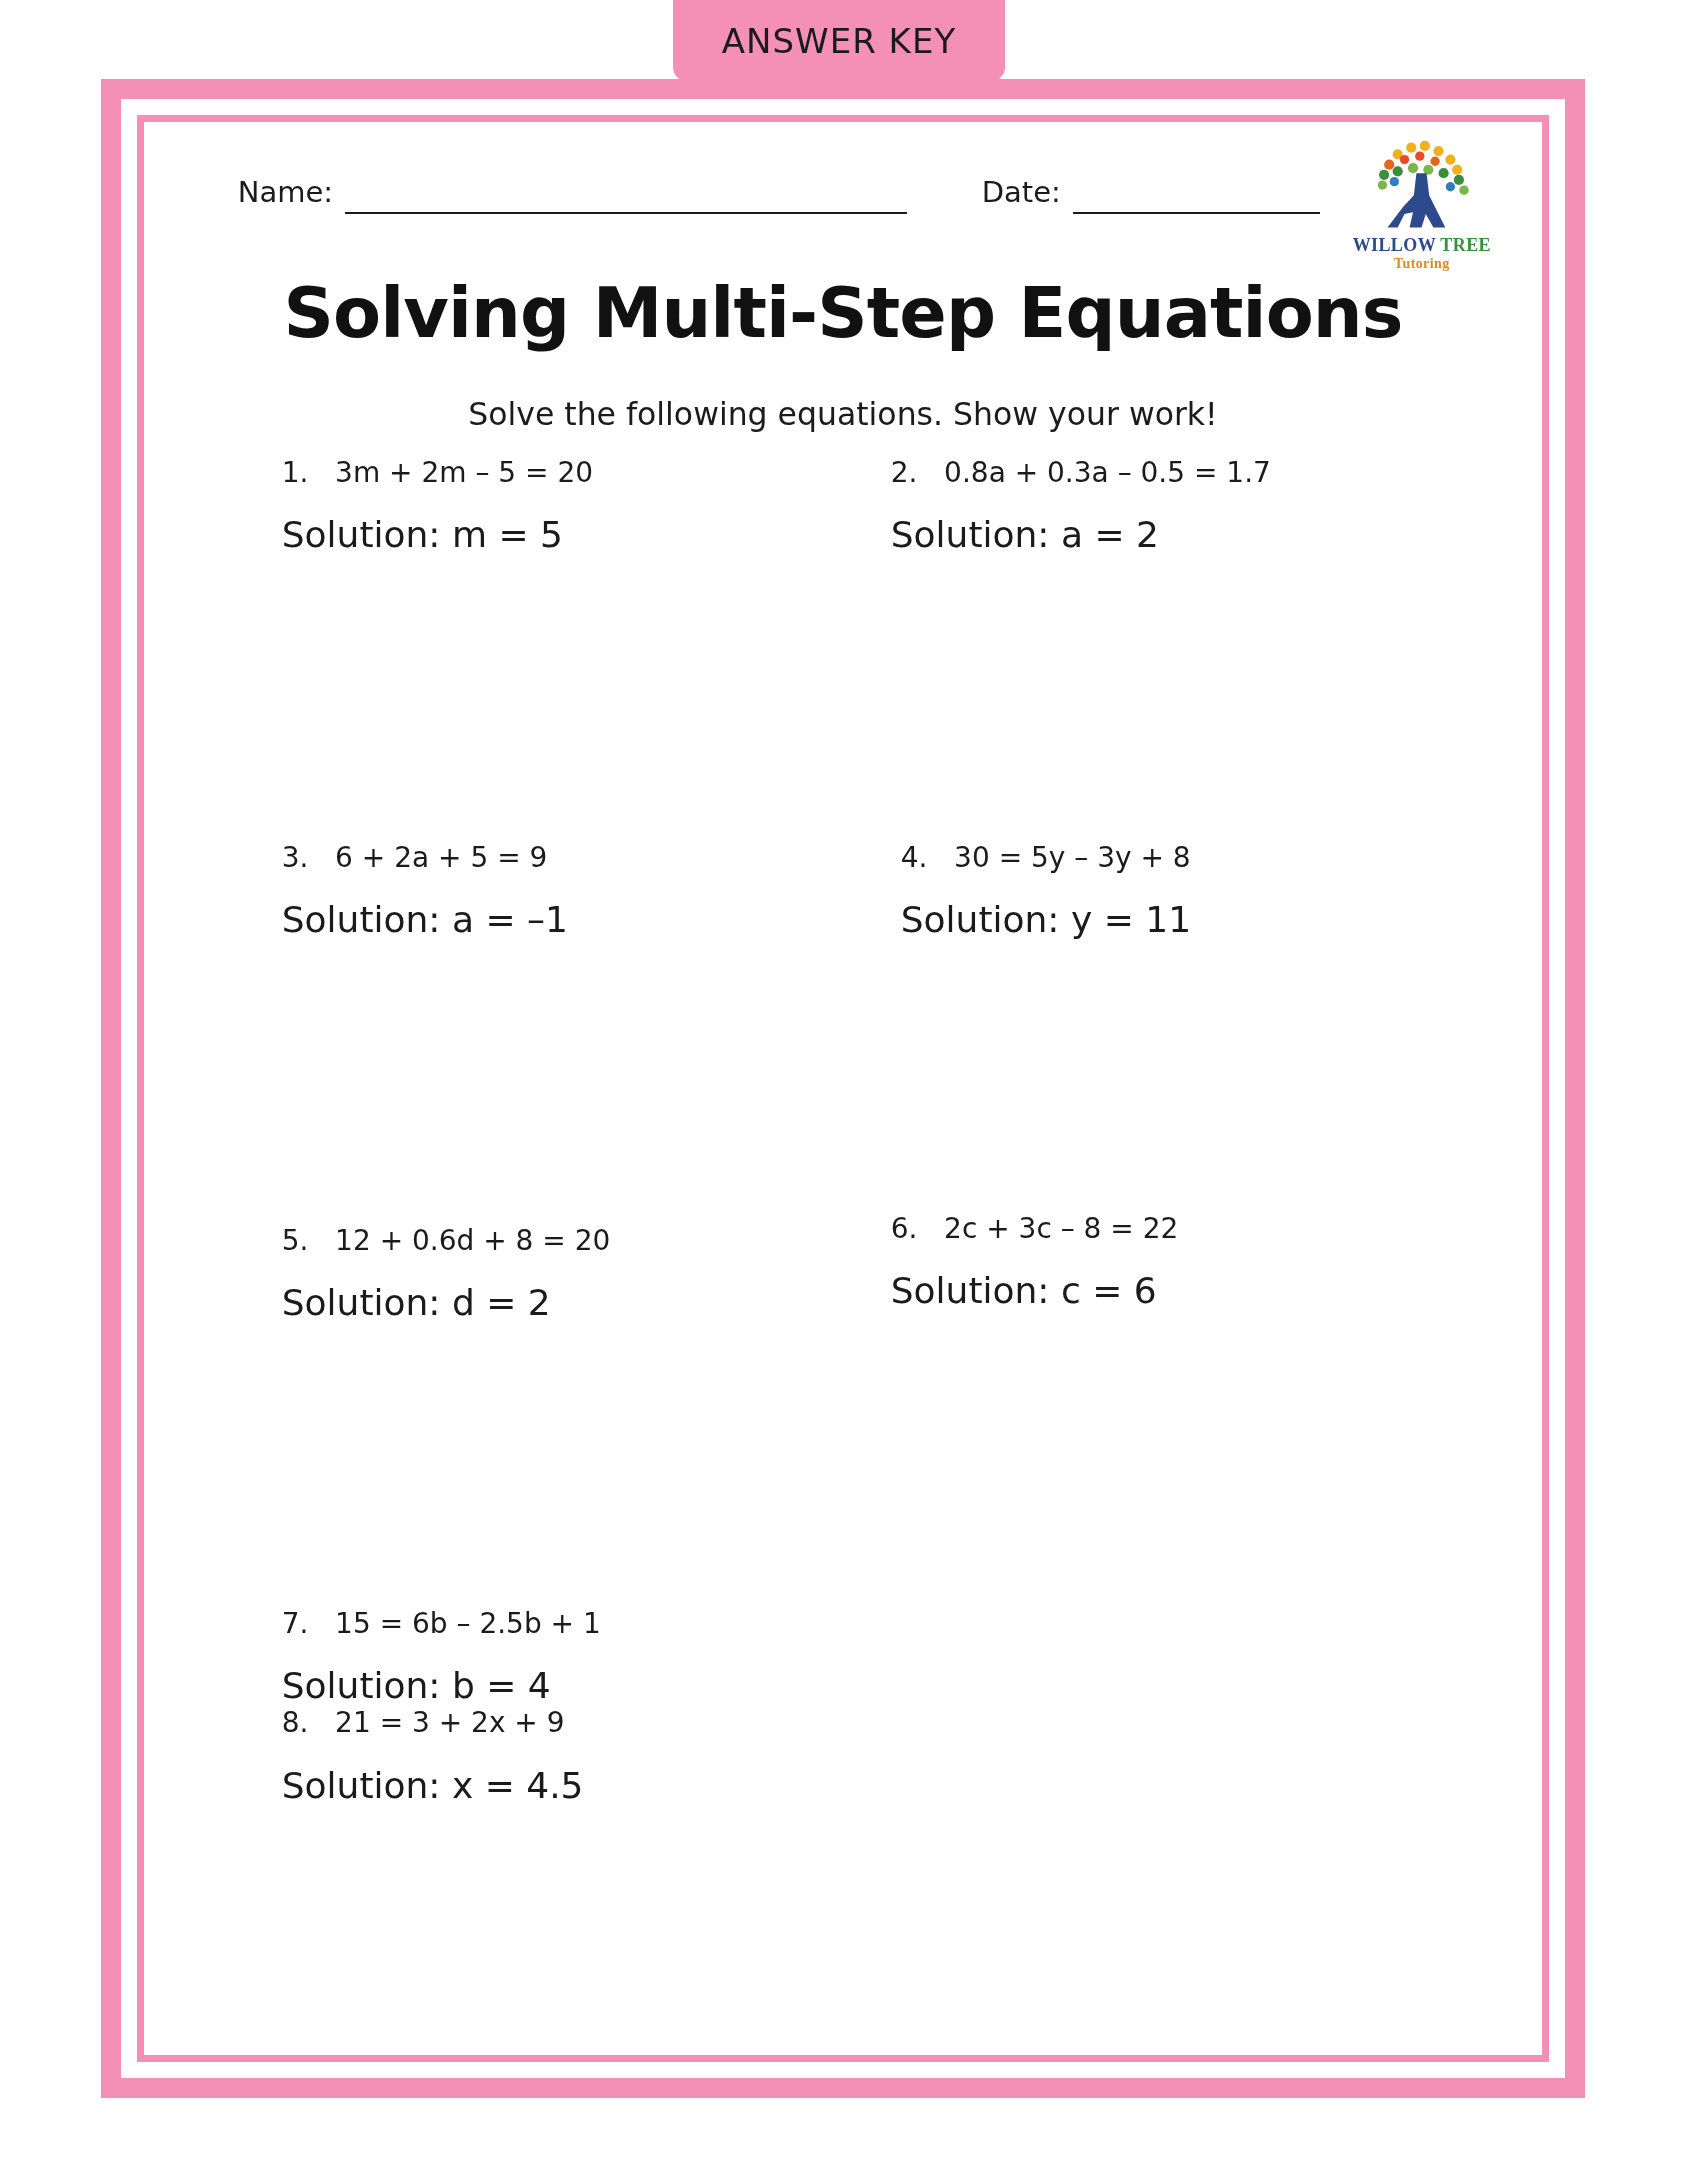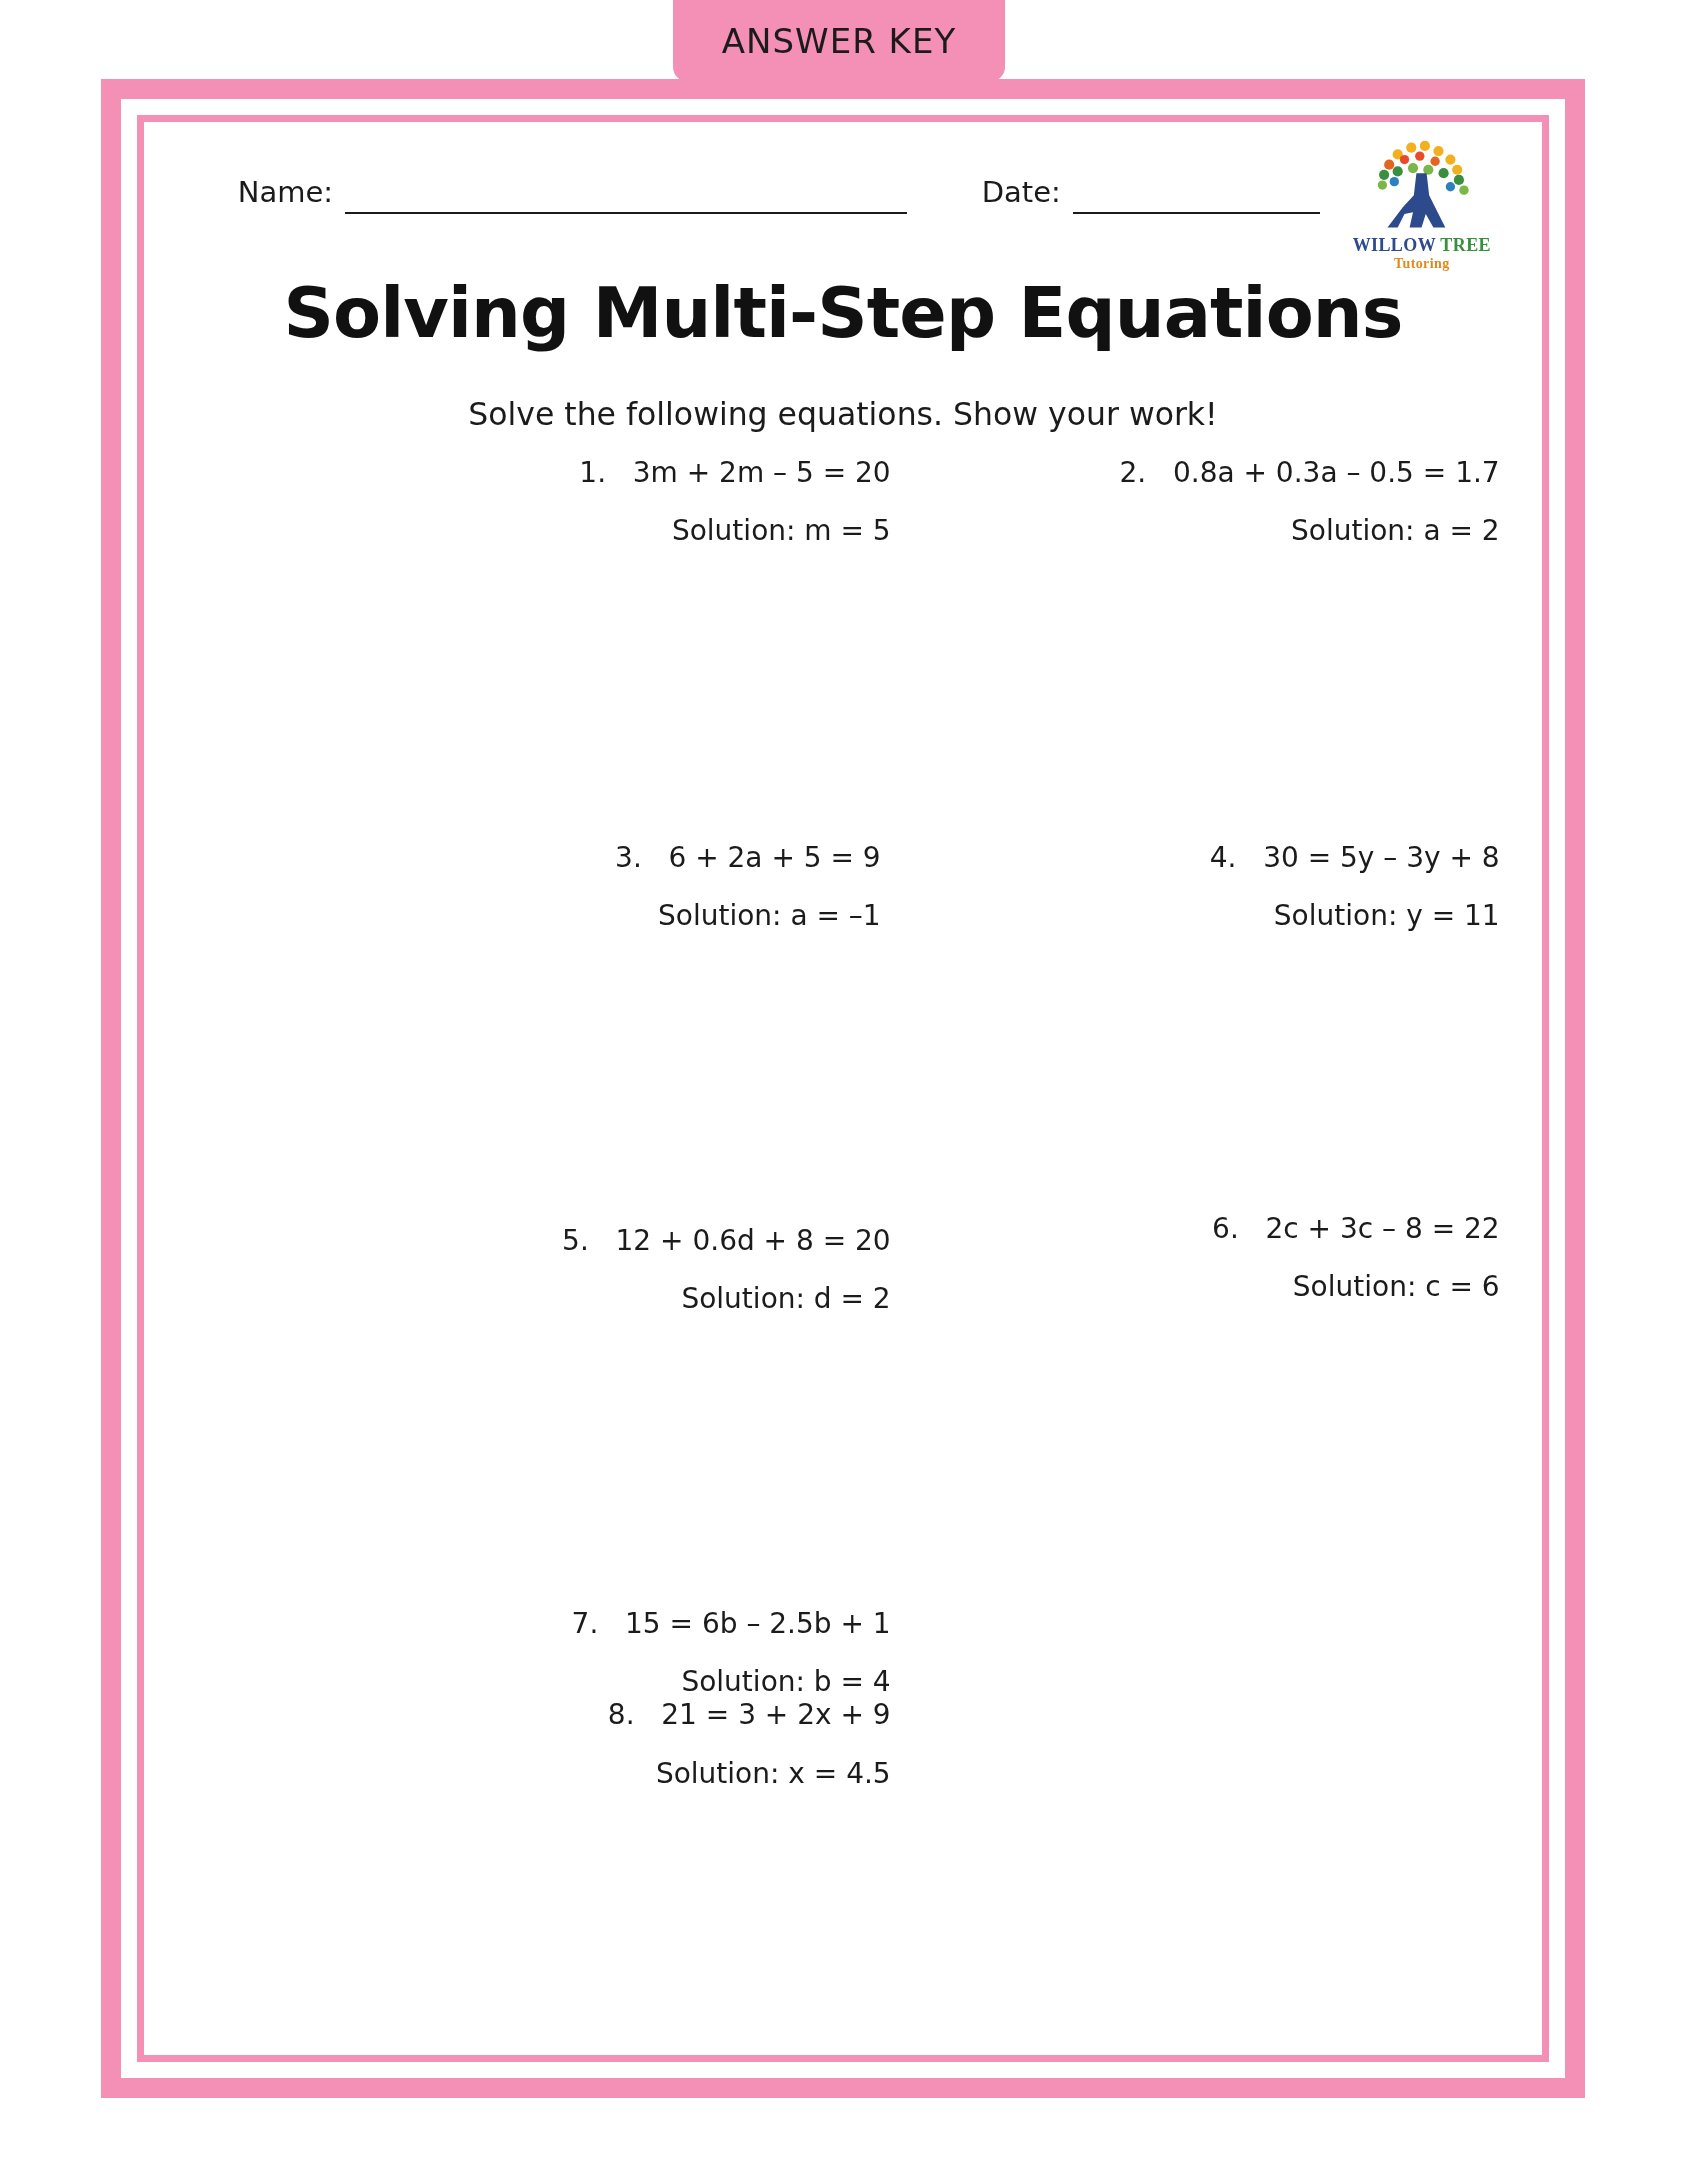--- a/index.html
+++ b/index.html
@@ -147,35 +147,34 @@
   
   .problems {
     position: absolute;
     left: 138px;
     top: 334px;
     width: 1218px;
   }
   .problem-row {
     display: flex;
     width: 100%;
-    text-align: right;
   }
   .problem {
     width: 50%;
     box-sizing: border-box;
   }
   .problem-text {
     font-family: "DejaVu Sans", sans-serif;
     font-size: 28px;
     color: #1b1b1b;
     white-space: pre;
   }
   .problem-solution {
     font-family: "DejaVu Sans", sans-serif;
-    font-size: 28px;
+    font-size: 36px;
     color: #1b1b1b;
     margin-top: 25.6px;
     white-space: pre;
   }
   .row-1 { height: 385px; }
   .row-2 { height: 383px; gap: 20px; }
   .row-3 { height: 383px; }
   .row-4 { height: 256px; flex-direction: column; }
 
   

